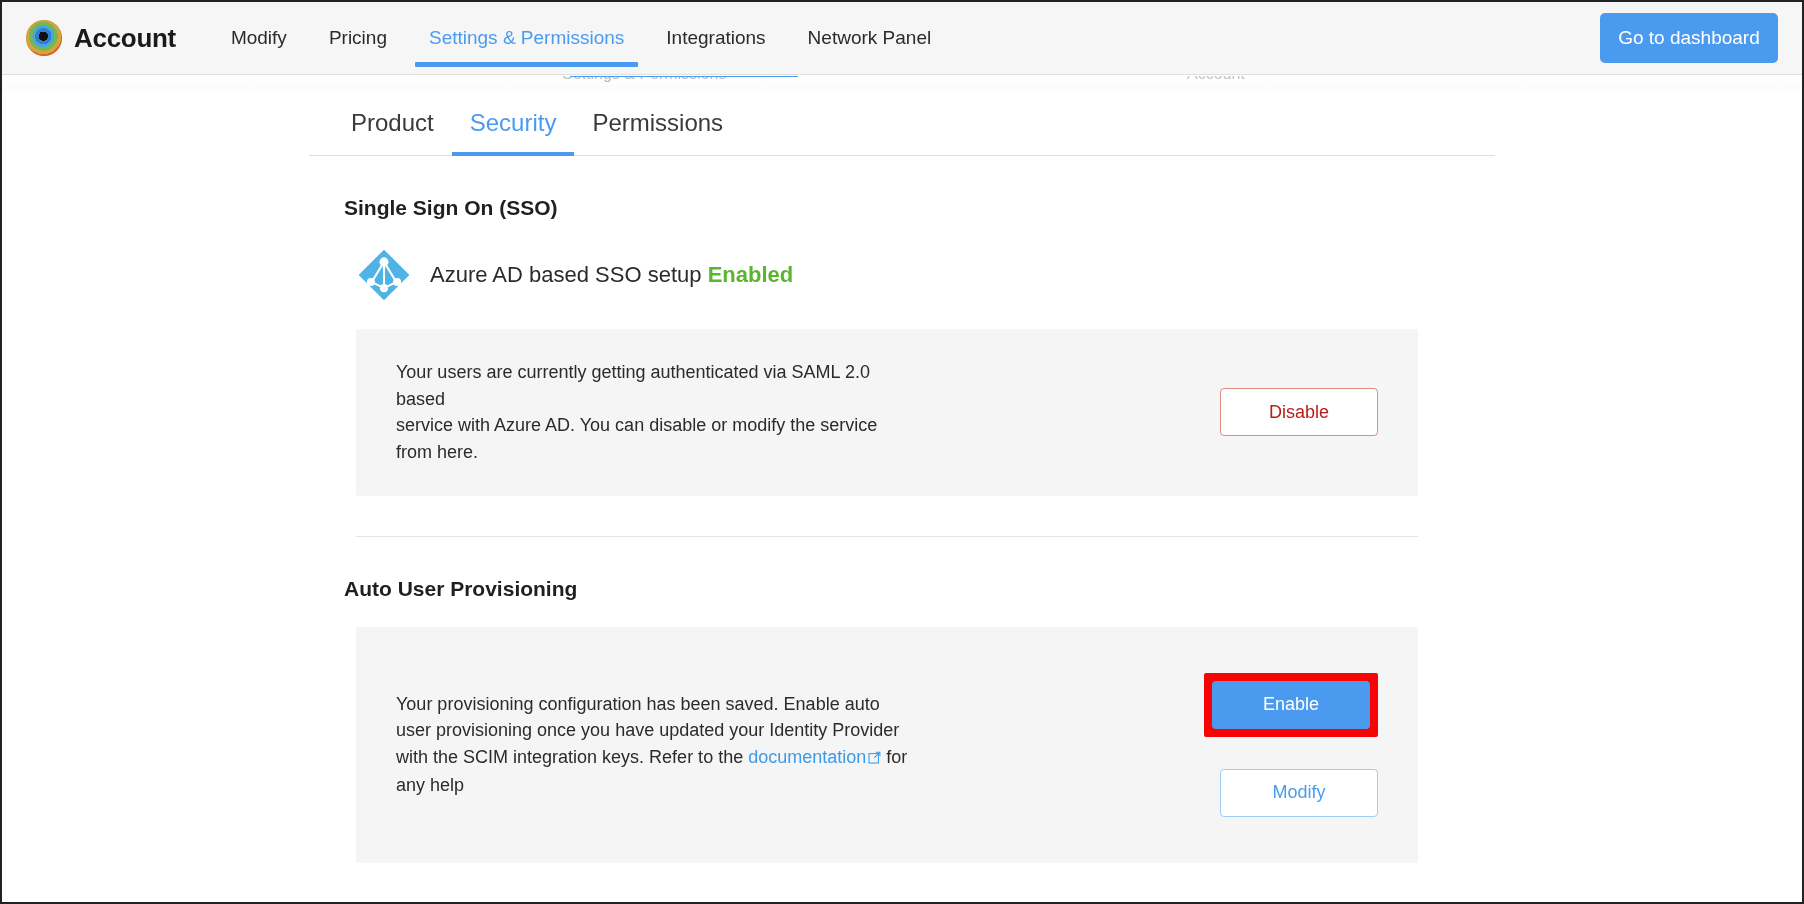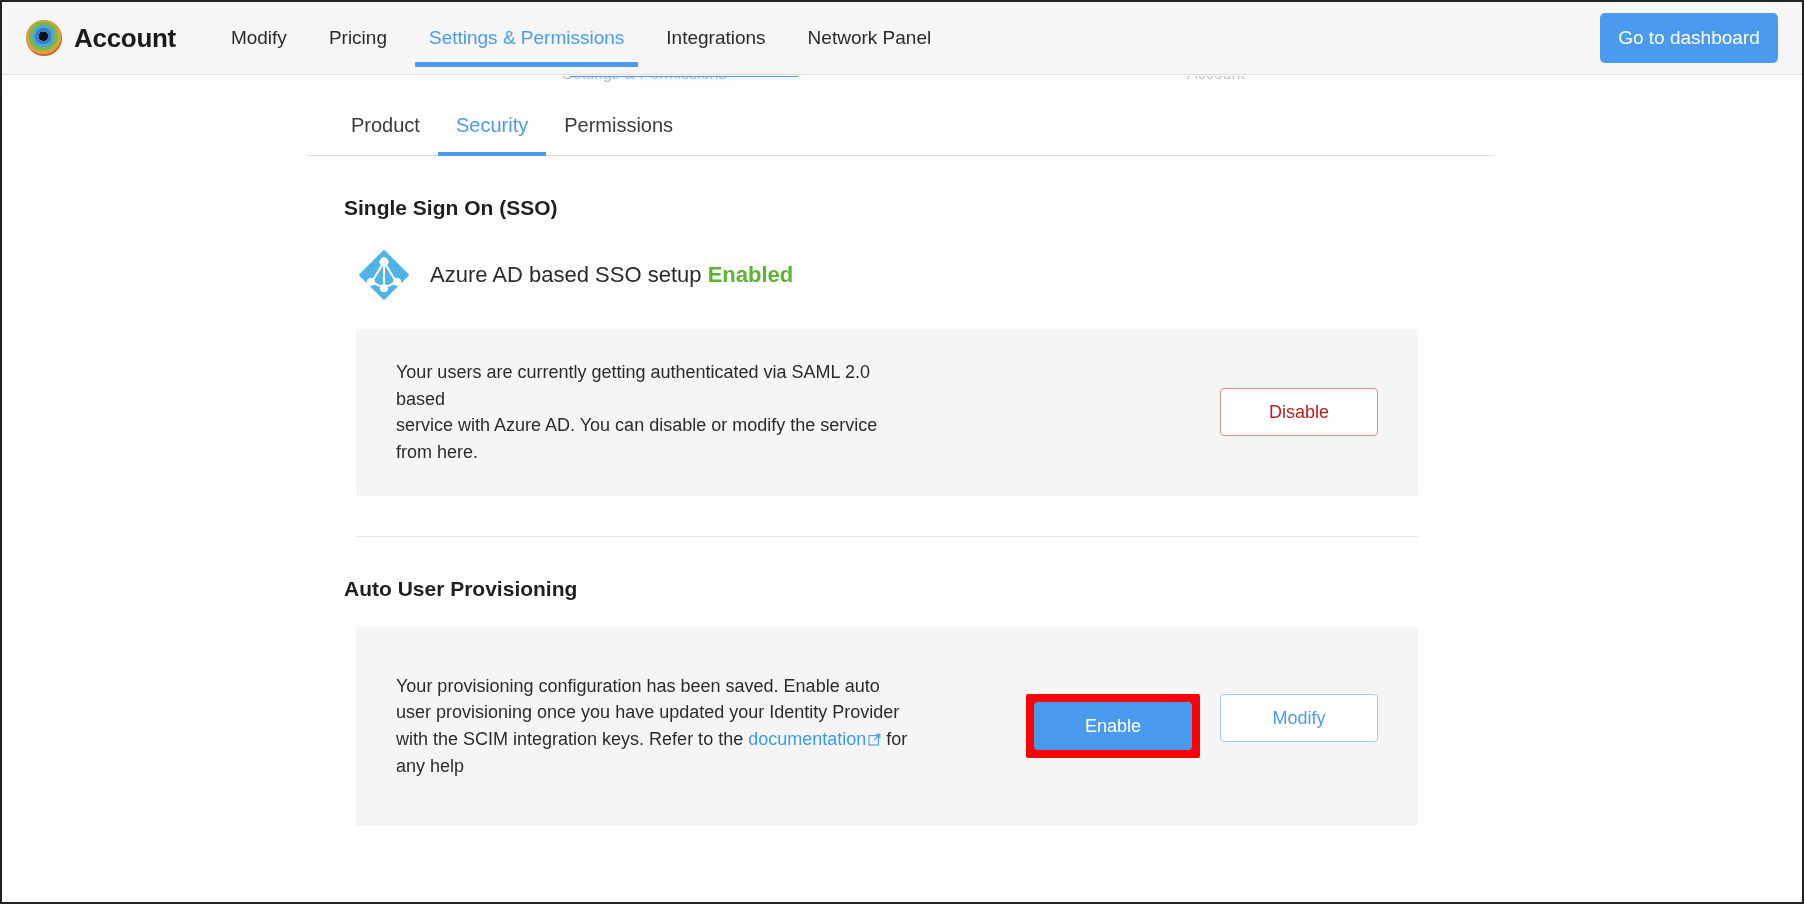--- a/index.html
+++ b/index.html
@@ -135,21 +135,21 @@
     margin: 0 auto;
     width: 1186px;
     height: 66px;
     border-bottom: 1px solid #dedede;
     display: flex;
     align-items: flex-end;
     padding-left: 24px;
   }
   .tab {
     position: relative;
-    font-size: 20px;
+    font-size: 24px;
     color: #3a3a3a;
     padding: 0 18px 18px 18px;
     cursor: pointer;
     margin-top: 24px;
   }
   .tab.active { color: #4a9bf0; }
   .tab.active::after {
     content: "";
     position: absolute;
     left: 0; right: 0; bottom: -1px;
@@ -244,22 +244,23 @@
     position: relative;
     padding: 4px;
     border: 4px solid #f70505;
     border-radius: 2px;
     background: #f70505;
     display: inline-block;
     line-height: 0;
   }
   .btn-group {
     display: flex;
-    align-items: flex-start;
-    gap: 20px;
+    align-items: flex-end;
+    gap: 32px;
+    flex-direction: column;
   }
 
   .divider {
     margin: 40px auto 0 auto;
     margin-left: 23px;
     width: 1062px;
     height: 1px;
     background: #e5e5e5;
   }
   .status-line {

